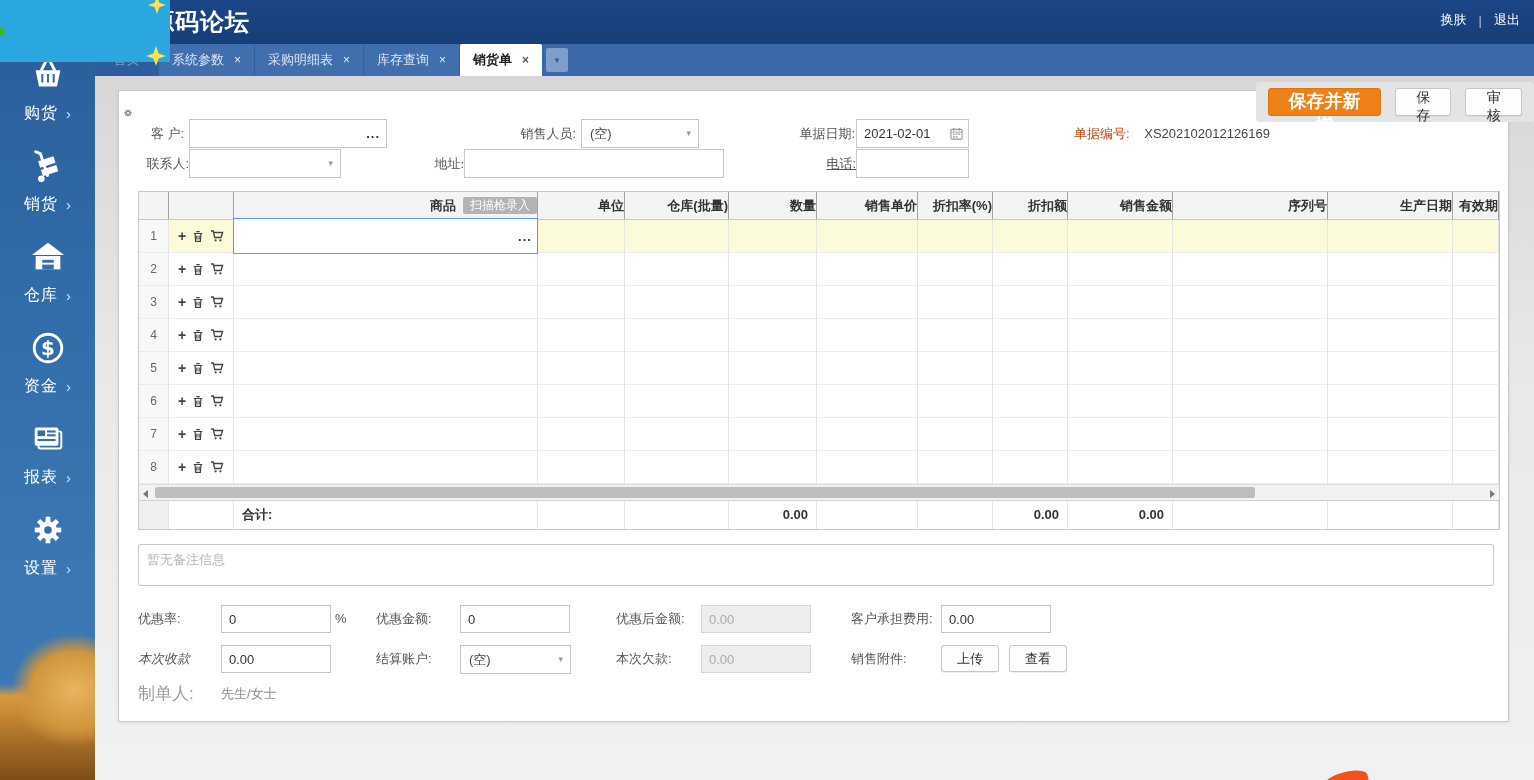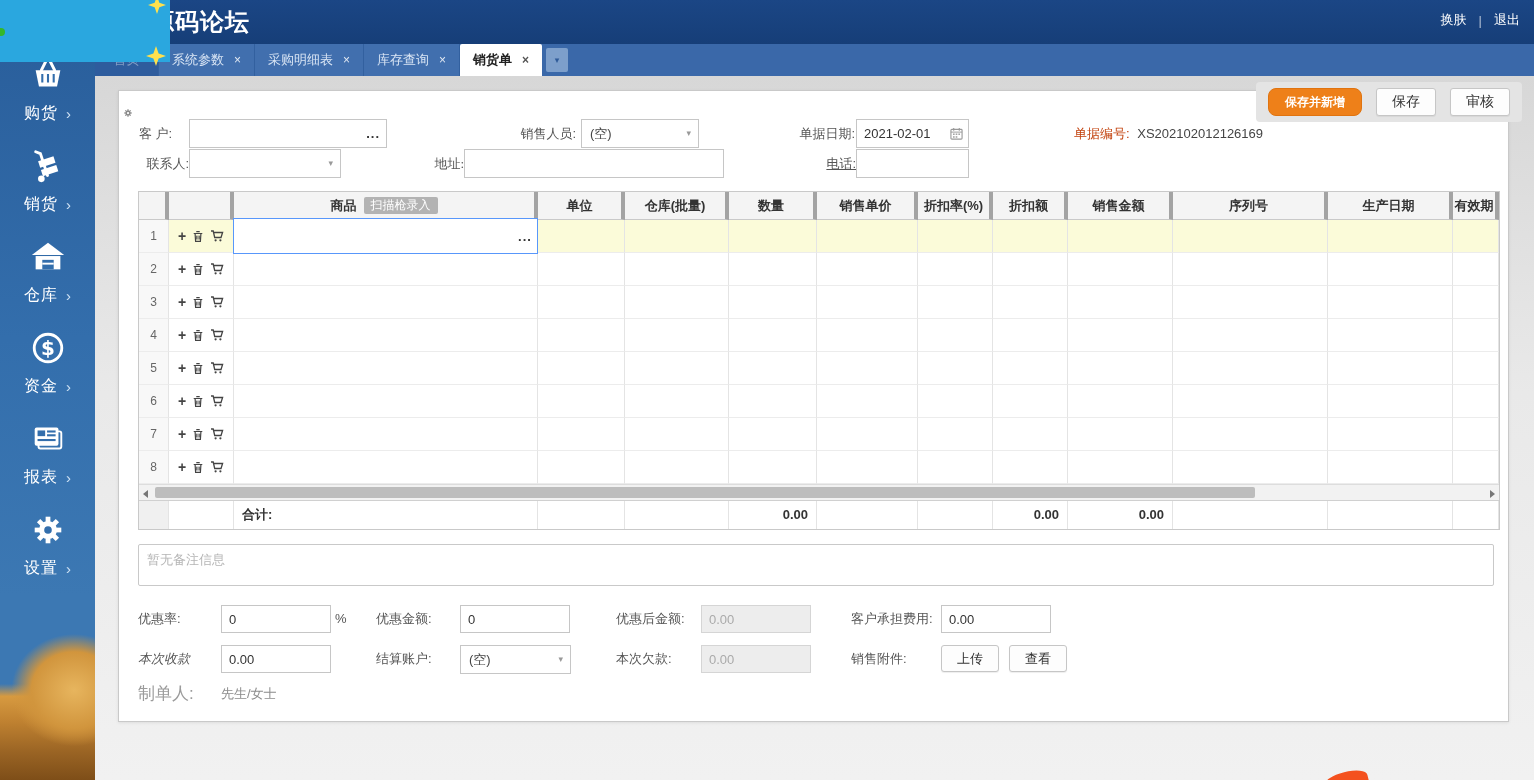--- a/index.html
+++ b/index.html
@@ -42,42 +42,42 @@
   .green-dot{position:absolute;left:-3px;top:28px;width:8px;height:8px;background:#35B729;border-radius:50%;}
   .orange-sliver{position:absolute;left:1324px;top:772px;width:44px;height:16px;background:#F4511E;border-radius:60% 60% 10% 10%;transform:rotate(-14deg);z-index:1;}
 
   
   .content-bg{position:absolute;left:95px;top:76px;right:0;bottom:0;background:linear-gradient(180deg,#D7D7D7 0%,#E9E9E9 45%,#F1F1F1 100%);}
   .panel{position:absolute;left:118px;top:90px;width:1389px;height:630px;background:#fff;border:1px solid #C9C9C9;box-shadow:0 1px 3px rgba(0,0,0,.08);z-index:1;}
   .panel-gear{position:absolute;left:4px;top:13px;cursor:pointer;}
 
   
   .toolbar{position:absolute;left:1256px;top:82px;height:40px;background:#E4E4E4;border-radius:4px;display:flex;align-items:center;gap:14px;padding:0 12px;box-sizing:border-box;z-index:2;}
-  .btn-orange{height:28px;padding:0 16px;background:#EE8019;border:1px solid #E0730F;border-radius:8px;color:#fff;font-weight:bold;font-size:12px;cursor:pointer;font-family:inherit;}
+  .btn-orange{height:28px;padding:0 16px;background:#EE8019;border:1px solid #E0730F;border-radius:3px;color:#fff;font-weight:bold;font-size:18px;cursor:pointer;font-family:inherit;}
   .btn-plain{height:28px;padding:0 15px;background:#FDFDFD;border:1px solid #C6C6C6;border-radius:3px;color:#333;font-size:14px;cursor:pointer;box-shadow:0 1px 1px rgba(0,0,0,.06);font-family:inherit;}
 
   
   .fl{position:absolute;height:29px;line-height:29px;font-size:13px;color:#555;}
   .tr{text-align:right;}
   .tbox-wrap{position:absolute;height:29px;box-sizing:border-box;}
   .tbox{width:100%;height:100%;border:1px solid #C6C6C6;box-sizing:border-box;font-size:13px;color:#333;padding:0 22px 0 7px;outline:none;font-family:inherit;background:#fff;}
   .tbox.noicon{padding-right:7px;}
   .lookup{position:absolute;right:7px;top:0;height:100%;display:flex;align-items:center;color:#333;font-weight:bold;letter-spacing:1px;font-size:13px;cursor:pointer;}
   .cal{position:absolute;right:6px;top:7px;cursor:pointer;}
   .select{position:absolute;height:29px;line-height:27px;border:1px solid #C6C6C6;background:#fff;box-sizing:border-box;font-size:13px;color:#444;padding:0 20px 0 8px;cursor:pointer;}
   .caret{position:absolute;right:7px;top:0;height:100%;display:flex;align-items:center;font-size:9px;color:#999;}
   .docno{position:absolute;left:955px;top:28px;height:29px;line-height:29px;font-size:13px;}
   .docno .lab{color:#c2410c;}
-  .docno .val{color:#444;margin-left:4px;}
+  .docno .val{color:#444;margin-left:11px;}
 
   
   .grid{position:absolute;left:19px;top:100px;width:1362px;border:1px solid #C9C9C9;box-sizing:border-box;overflow:hidden;background:#fff;}
   .g-row{display:flex;width:1360px;}
   .g-cell{box-sizing:border-box;border-right:1px solid #E4E4E4;border-bottom:1px solid #ECECEC;height:33px;font-size:13px;color:#333;position:relative;}
-  .g-header .g-cell{height:28px;line-height:27px;background:#F4F4F4;border-bottom:1px solid #C9C9C9;border-right:4px solid #a3a3a3;font-weight:bold;text-align:center;color:#333;white-space:nowrap;overflow:hidden;}
+  .g-header .g-cell{height:28px;line-height:27px;background:#F4F4F4;border-bottom:1px solid #C9C9C9;border-right:1px solid #a3a3a3;font-weight:bold;text-align:right;color:#333;white-space:nowrap;overflow:hidden;}
   .g-cell.num{line-height:32px;text-align:center;color:#666;font-size:12px;background:#F8F8F8;}
   .g-cell.acts{display:flex;align-items:center;justify-content:center;gap:6px;}
   .act{display:inline-flex;align-items:center;cursor:pointer;color:#444;font-weight:bold;font-size:14px;line-height:1;}
   .sel .g-cell{background:#FBFBD9;}
   .sel .g-cell.num{background:#F8F8F8;}
   .scan-badge{display:inline-block;margin-left:7px;background:#B3B3B3;color:#fff;font-size:12px;font-weight:normal;line-height:17px;padding:0 7px;border-radius:2px;vertical-align:1px;cursor:pointer;}
   .prod-edit{position:absolute;left:-1px;right:-1px;top:-2px;bottom:-2px;border:1px solid #5897FB;background:#fff;display:flex;align-items:center;z-index:2;}
   .prod-input{flex:1;border:none;outline:none;height:100%;padding:0 6px;font-size:13px;font-family:inherit;min-width:0;}
   .prod-lookup{width:24px;text-align:center;color:#333;font-weight:bold;letter-spacing:1px;cursor:pointer;}
   .hscroll{position:relative;width:1360px;height:17px;background:#F2F2F2;border-top:1px solid #DDD;border-bottom:1px solid #D0D0D0;box-sizing:border-box;}
@@ -251,21 +251,21 @@
             <rect x="17.5" y="5" width="5" height="30"></rect>
             <rect x="17.5" y="5" width="5" height="30" transform="rotate(45 20 20)"></rect>
             <rect x="17.5" y="5" width="5" height="30" transform="rotate(90 20 20)"></rect>
             <rect x="17.5" y="5" width="5" height="30" transform="rotate(135 20 20)"></rect>
             <circle cx="20" cy="20" r="10"></circle>
           </g>
           <circle cx="20" cy="20" r="4.5" fill="#fff"></circle>
         </svg>
     </span>
 
-    <span class="fl" style="left:20px;top:28px;">客 户:</span>
+    <span class="fl" style="left:32px;top:28px;">客 户:</span>
     <div class="tbox-wrap" style="left:70px;top:28px;width:198px;">
       <input class="tbox" value="" style="">
       <span class="lookup">...</span>
     </div>
     <span class="fl tr" style="left:395px;top:28px;width:62px;">销售人员:</span>
     <div class="select" style="left:462px;top:28px;width:118px;">
       <span>(空)</span>
       <span class="caret">▾</span>
     </div>
     <span class="fl tr" style="left:678px;top:28px;width:58px;">单据日期:</span>

